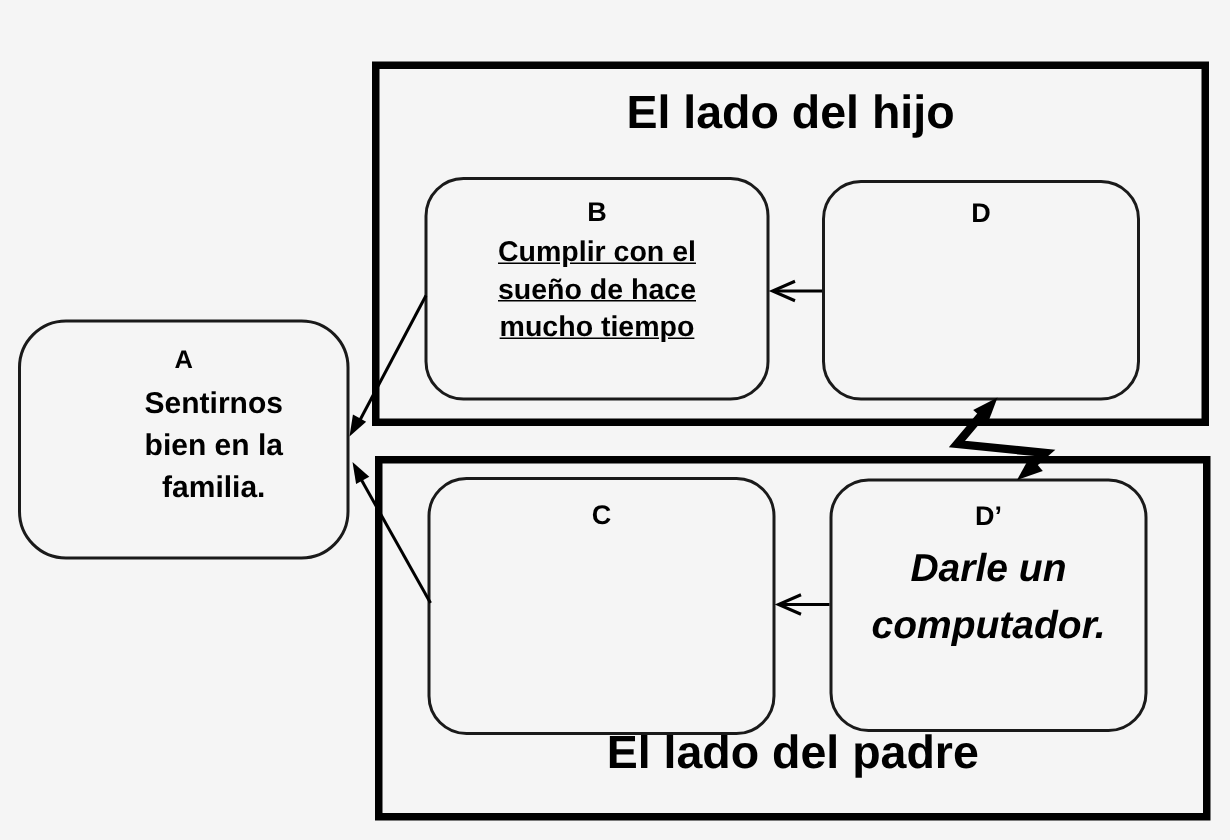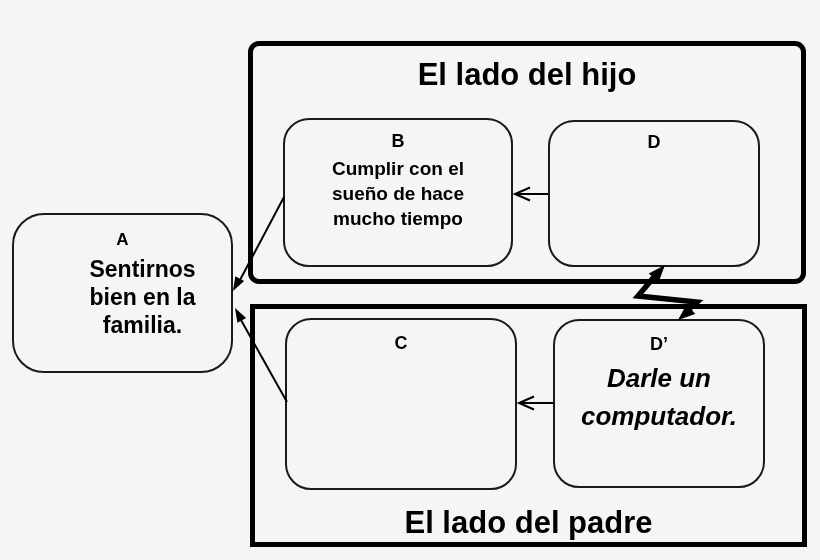--- a/index.html
+++ b/index.html
@@ -15,34 +15,34 @@
     background: #f5f5f5;
     overflow: hidden;
     color: #000;
   }
   .section {
     position: absolute;
     border: 5px solid #000;
     background: transparent;
     box-sizing: border-box;
   }
-  .section-top  { left: 248px; top: 41px;  width: 558px; height: 243px; border-radius: 11px; }
+  .section-top  { left: 248px; top: 41px;  width: 558px; height: 243px; }
   .section-bottom { left: 250px; top: 304px; width: 557px; height: 243px; }
   .section-title {
     position: absolute;
     left: 0;
     width: 100%;
     text-align: center;
     font-weight: 700;
     font-size: 31px;
     letter-spacing: 0px;
     color: #000;
   }
   .section-title.at-top { top: 11px; }
-  .section-title.at-bottom { bottom: 1px; }
+  .section-title.at-bottom { bottom: 22px; }
   .node {
     position: absolute;
     border: 2px solid #1a1a1a;
     border-radius: 26px;
     background: #f5f5f5;
     box-sizing: border-box;
     display: flex;
     flex-direction: column;
     align-items: center;
     text-align: center;
@@ -52,23 +52,23 @@
     font-size: 18px;
     line-height: 22px;
     margin-bottom: 4px;
   }
   .node-text {
     font-weight: 700;
     white-space: pre-line;
   }
   .node-a { left: 12px;  top: 213px; width: 221px; height: 160px; border-radius: 32px; padding-top: 14px; }
   .node-a .node-label { font-size: 17px; }
-  .node-a .node-text  { font-size: 23px; line-height: 28px; margin-left: 40px; }
+  .node-a .node-text  { font-size: 20px; line-height: 28px; margin-left: 40px; }
   .node-b { left: 283px; top: 118px; width: 230px; height: 149px; padding-top: 10px; }
-  .node-b .node-text  { font-size: 19px; line-height: 25px; }
+  .node-b .node-text  { font-size: 19px; line-height: 25px; text-decoration: underline; }
   .node-d { left: 548px; top: 120px; width: 212px; height: 147px; padding-top: 9px; }
   .node-d .node-text  { font-size: 26px; line-height: 38px; }
   .node-c { left: 285px; top: 318px; width: 232px; height: 172px; padding-top: 12px; }
   .node-c .node-label { margin-bottom: 0; }
   .node-c .node-text  { font-size: 18px; line-height: 24px; }
   .node-dp { left: 553px; top: 319px; width: 212px; height: 169px; padding-top: 12px; }
   .node-dp .node-text { font-size: 26px; line-height: 38px; font-style: italic; }
   .connector-layer {
     position: absolute;
     left: 0; top: 0;

